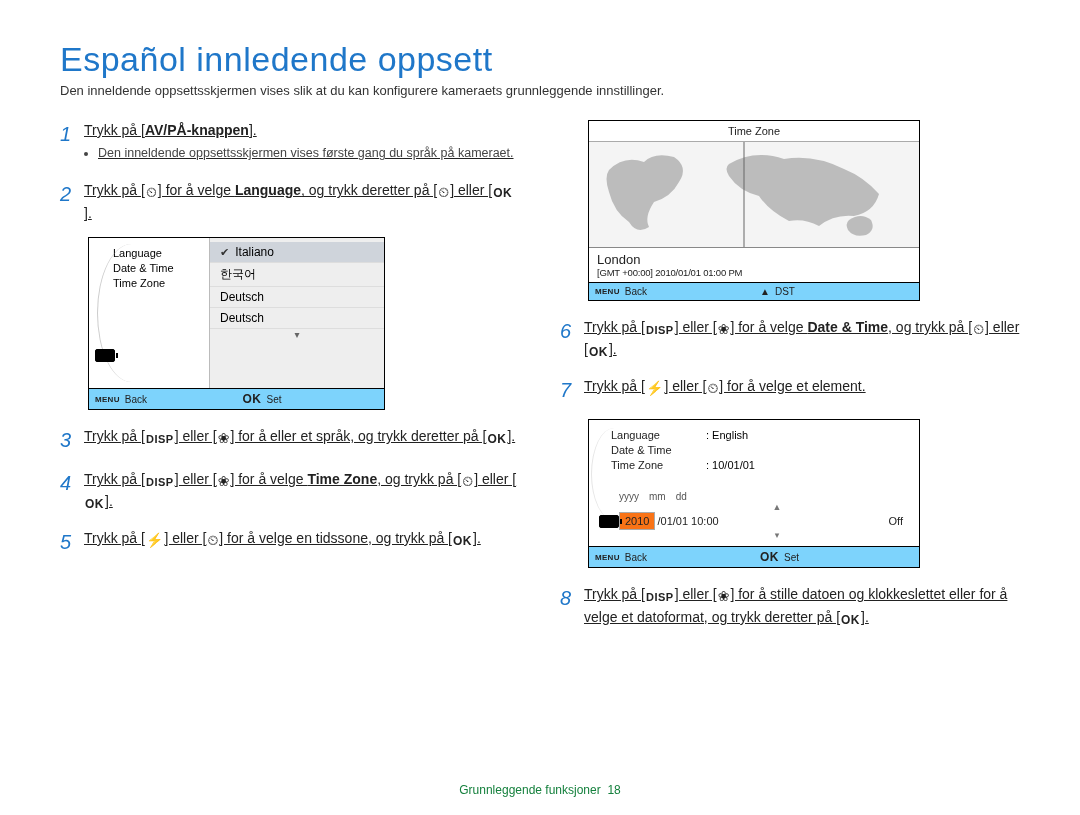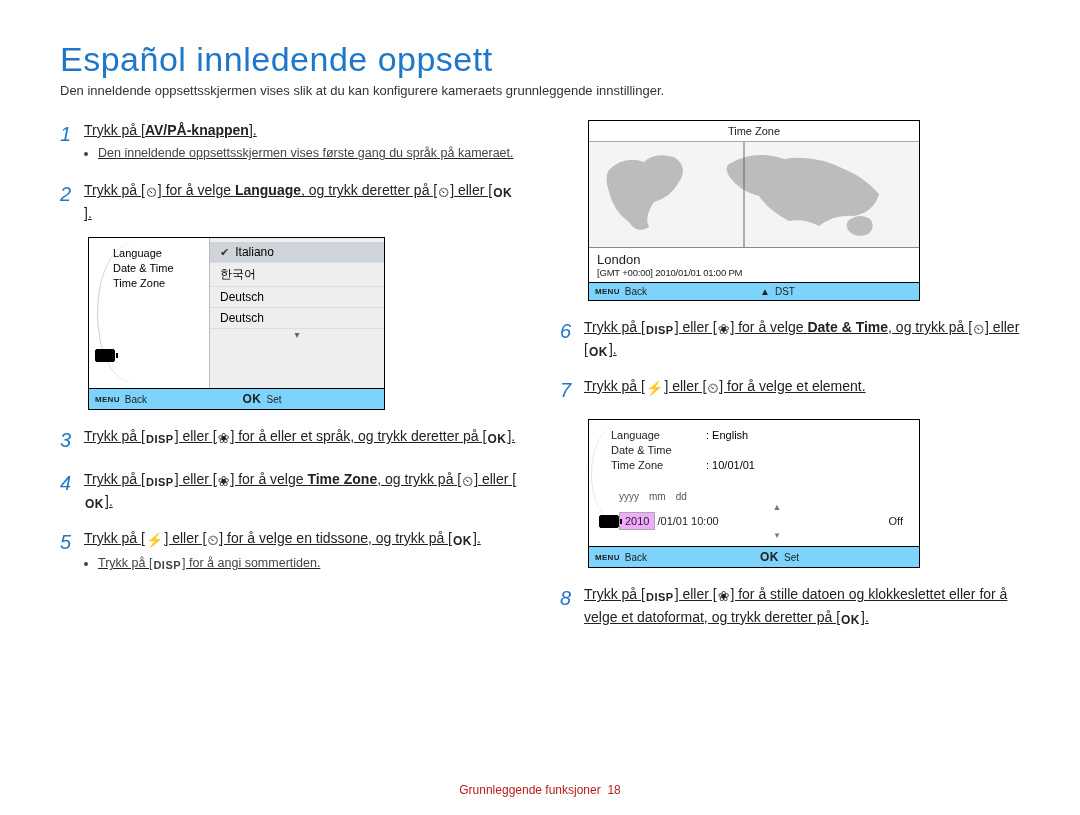--- a/index.html
+++ b/index.html
@@ -195,21 +195,21 @@
   }
   .dt-fields .hdr span { display: inline-block; margin-right: 10px; color: #555; font-size: 10px;}
   .dt-fields .vals {
     margin-top: 2px;
     display: flex;
     align-items: center;
     gap: 2px;
     font-size: 11px;
   }
   .dt-fields .vals .yy {
-    background: #f0abfc;
+    background: #f97316;
     padding: 2px 5px;
     border: 1px solid #aaa;
   }
   .dt-fields .vals .off { margin-left: auto; padding-right: 8px; }
   .dt-carets { text-align: center; font-size: 9px; color: #777; line-height: 0.7; margin: 2px 0 0 24px;}
 
   .battery {
     position: absolute;
     left: 6px;
     bottom: 26px;
@@ -225,21 +225,21 @@
     width: 2px; height: 5px;
     background: #000;
   }
 
   .footer {
     position: absolute;
     bottom: 18px;
     left: 0; right: 0;
     text-align: center;
     font-size: 12px;
-    color: #b91c1c;
+    color: #15803d;
     margin-top: 36px;
   }
 </style>
 </head>
 <body>
 
 <div class="page">
 
   <h1 class="title">Español innledende oppsett</h1>
   <p class="intro">Den inneldende oppsettsskjermen vises slik at du kan konfigurere kameraets grunnleggende innstillinger.</p>
@@ -308,25 +308,20 @@
         <div class="step-num">4</div>
         <div class="step-body">
           <span>Trykk på [</span><span class="icon disp">DISP</span><span>] eller [</span><span class="icon">❀</span><span>] for å velge </span><span class="bold">Time Zone</span><span>, og trykk på [</span><span class="icon">⏲</span><span>] eller [</span><span class="icon ok">OK</span><span>].</span>
         </div>
       </div>
 
       <div class="step">
         <div class="step-num">5</div>
         <div class="step-body">
           <span>Trykk på [</span><span class="icon">⚡</span><span>] eller [</span><span class="icon">⏲</span><span>] for å velge en tidssone, og trykk på [</span><span class="icon ok">OK</span><span>].</span>
-          <ul class="bullets">
-              <li>
-            <span>Trykk på [</span><span class="icon disp">DISP</span><span>] for å angi sommertiden.</span>
-          </li>
-            </ul>
         </div>
       </div>
 
     </div>
 
     <div class="col">
 
       <div class="panel panel-tz">
         <div class="tz-head">Time Zone</div>
         <div class="worldmap">

